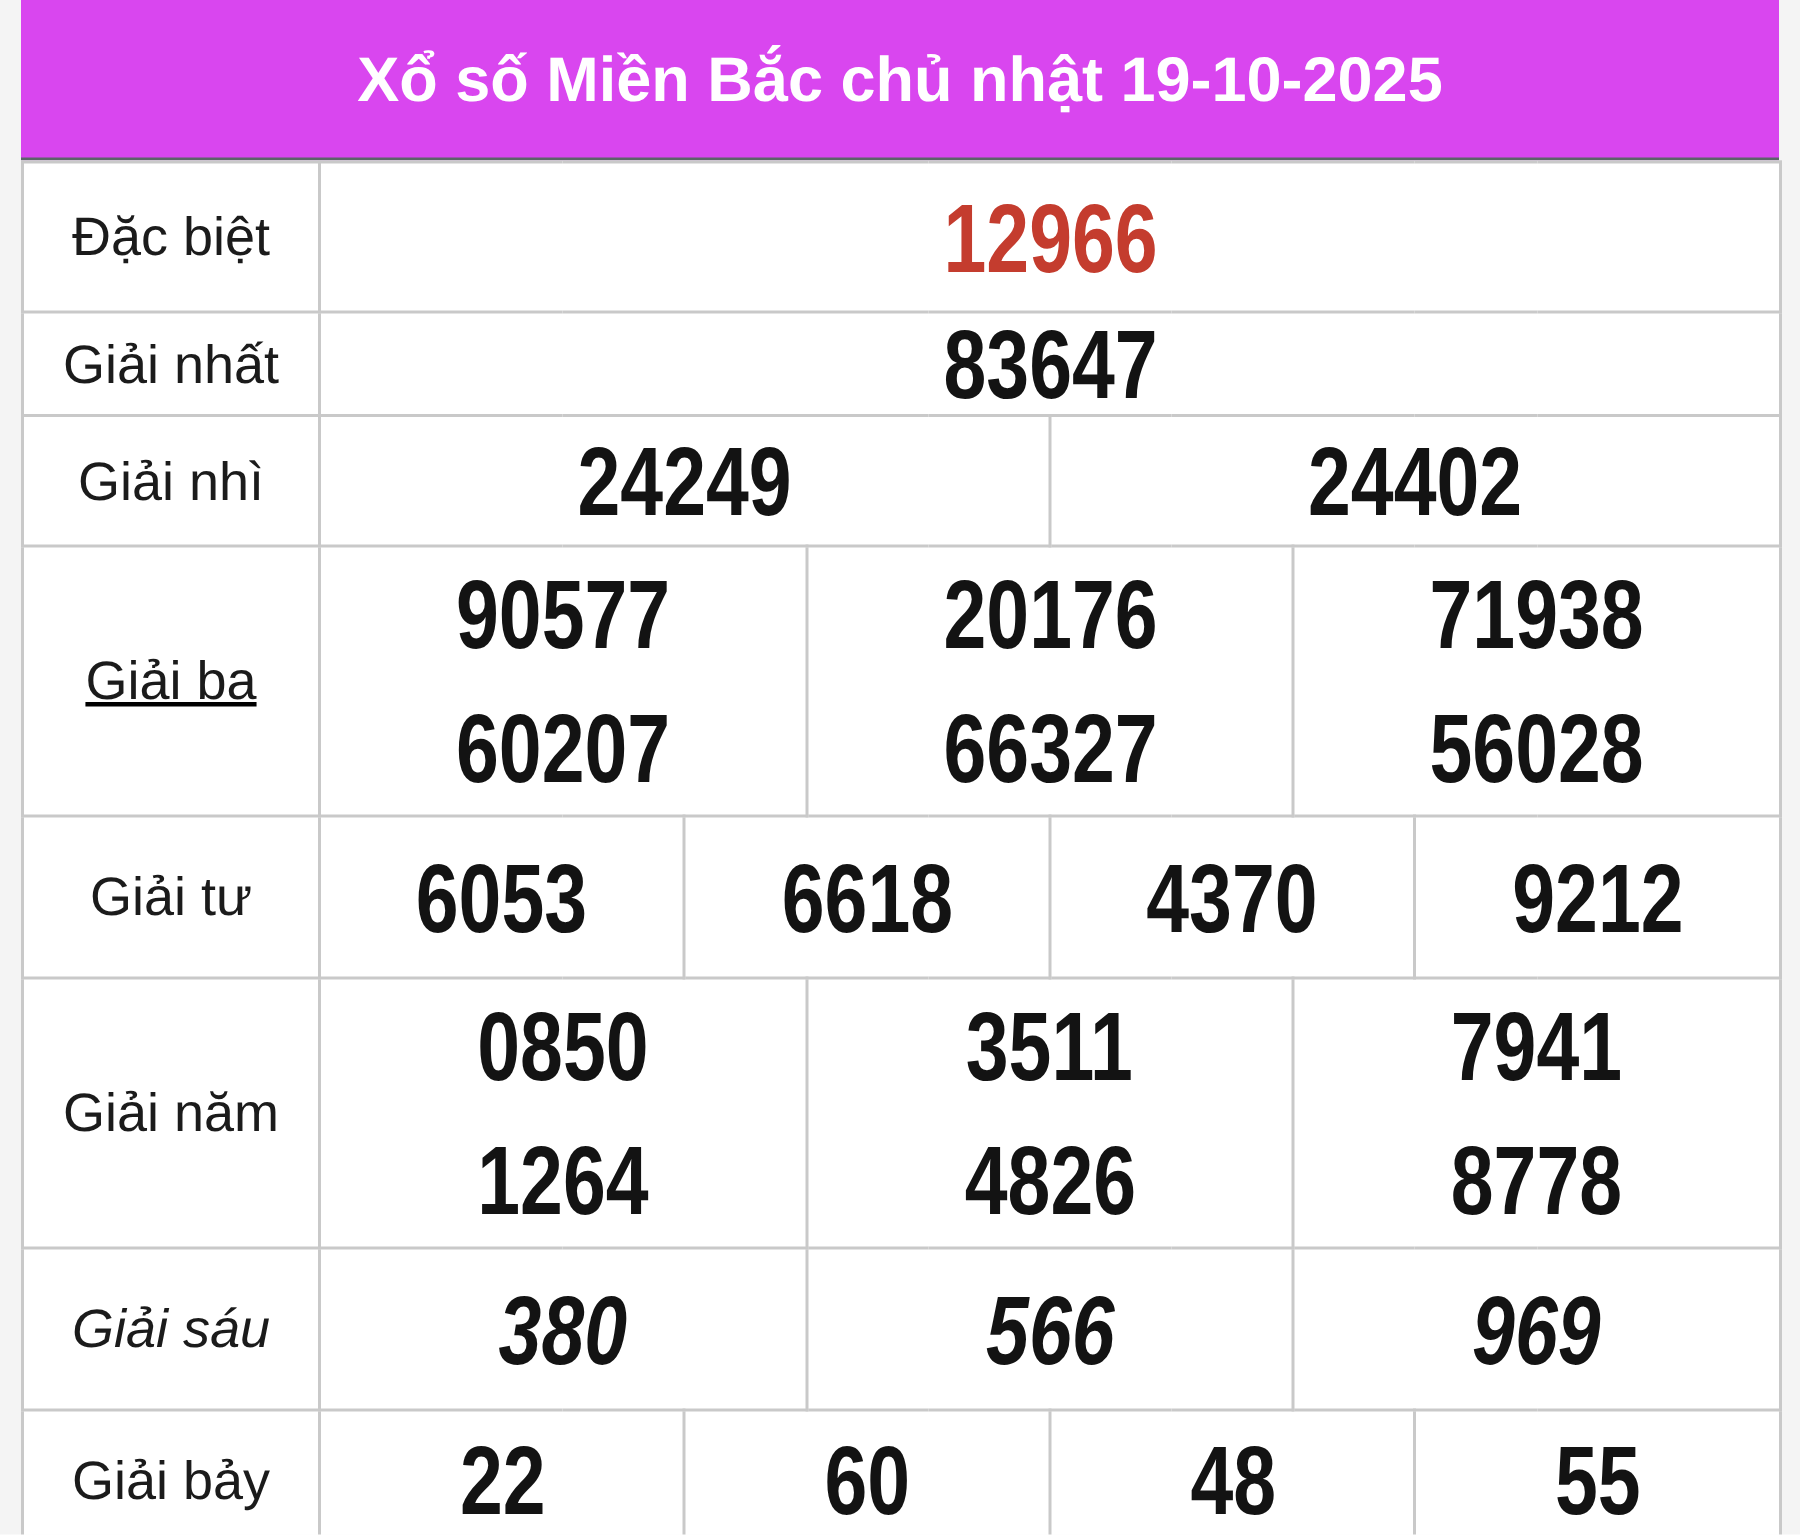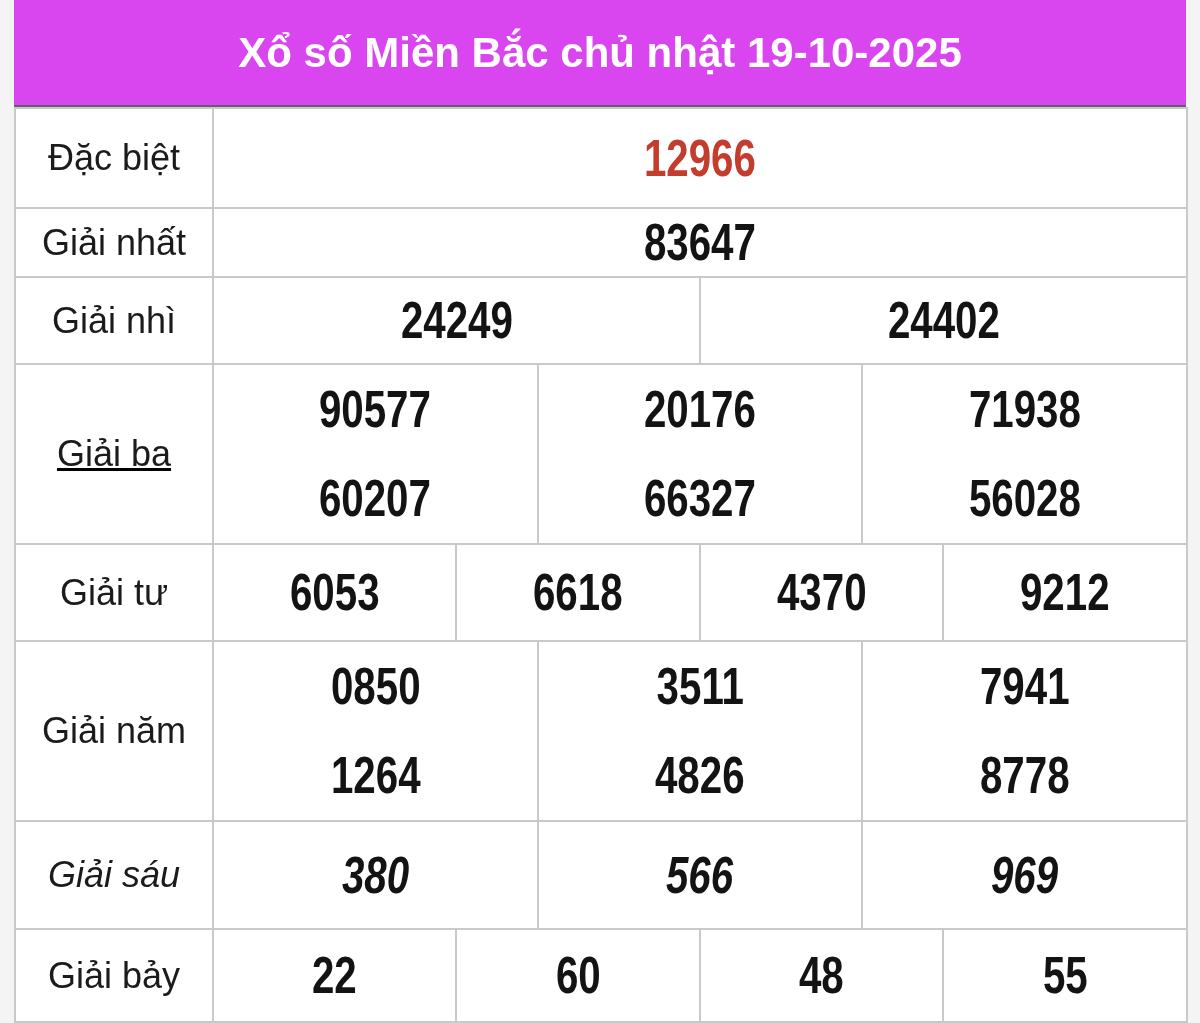--- a/index.html
+++ b/index.html
@@ -49,42 +49,42 @@
     background: #ffffff;
     overflow: hidden;
   }
   td.label {
     font-size: 36px;
     font-weight: 400;
     color: #1b1b1b;
     margin-left: 29px;
   }
   .num {
-    font-size: 51px;
+    font-size: 65px;
     font-weight: bold;
     line-height: 1;
     white-space: nowrap;
   }
   .squeeze {
     display: inline-block;
     transform: scaleX(0.79);
     transform-origin: center;
   }
   td.special .squeeze {
     color: #c43c2e;
   }
   .two-line .line {
     line-height: 89px;
   }
   
   tr.r-db   { height: 100px; }
   tr.r-nhat { height: 69px; }
   tr.r-nhi  { height: 87px; }
   tr.r-ba   { height: 178px; text-decoration: underline; }
-  tr.r-tu   { height: 97px; }
+  tr.r-tu   { height: 108px; }
   tr.r-nam  { height: 179px; }
   tr.r-sau  { height: 108px; font-style: italic; }
   tr.r-bay  { height: 93px; }
 </style>
 </head>
 <body>
 
 <div class="lottery-wrap">
 
   <div class="title-bar">

